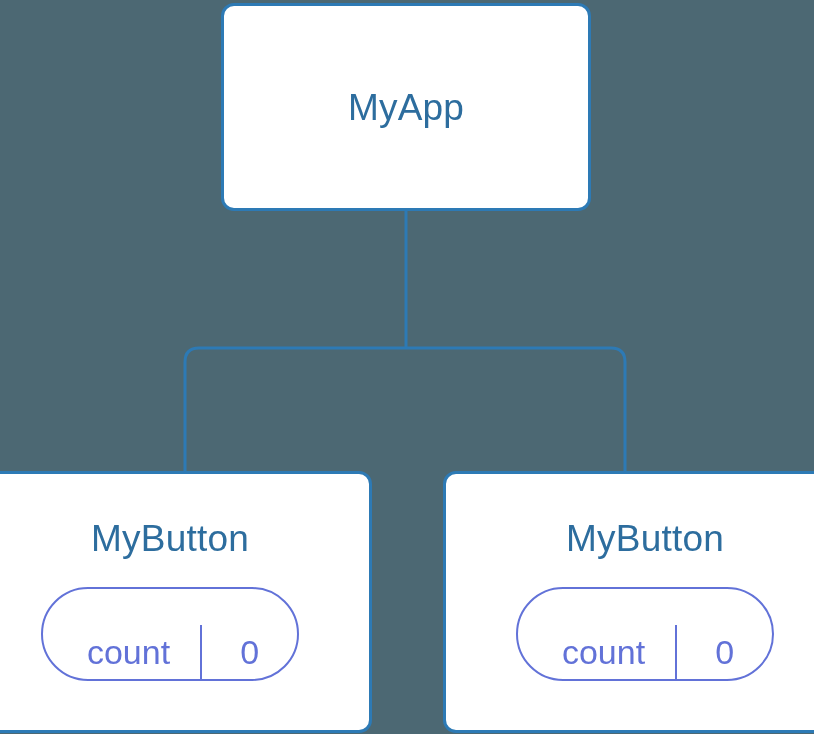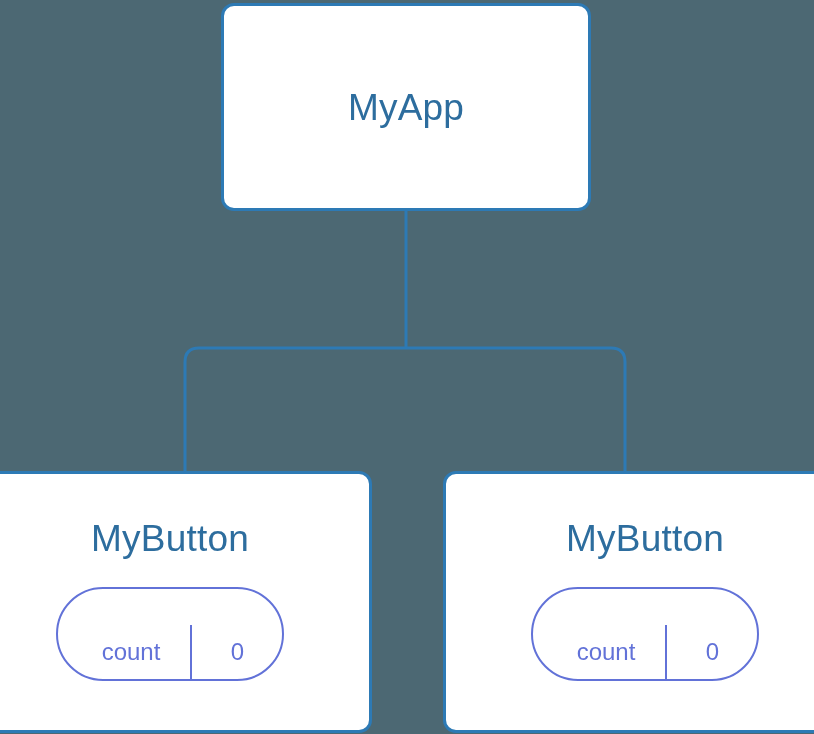--- a/index.html
+++ b/index.html
@@ -85,21 +85,21 @@
     display: flex;
     align-items: stretch;
     background: transparent;
   }
   .pill-key,
   .pill-value {
     display: flex;
     align-items: center;
     justify-content: center;
     color: #6272d8;
-    font-size: 24px;
+    font-size: 34px;
     line-height: 1;
     white-space: nowrap;
     box-sizing: border-box;
     margin-top: 36px;
   }
   .pill-key {
     padding: 0 30px 0 44px;
   }
   .pill-value {
     border-left: 2px solid #6272d8;

